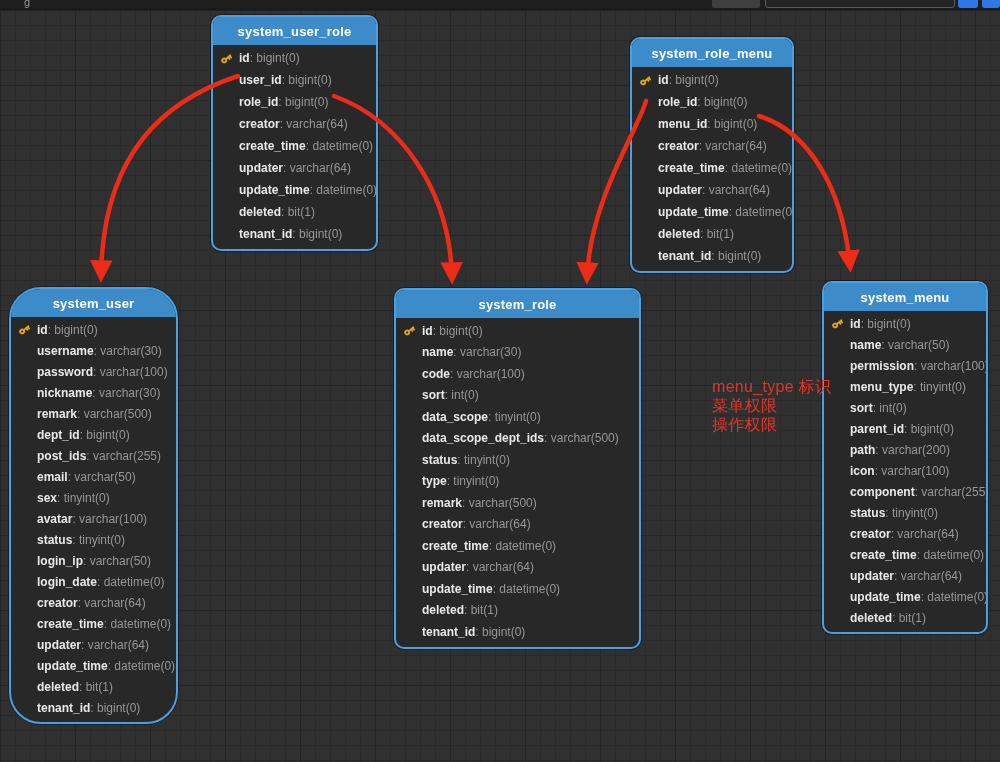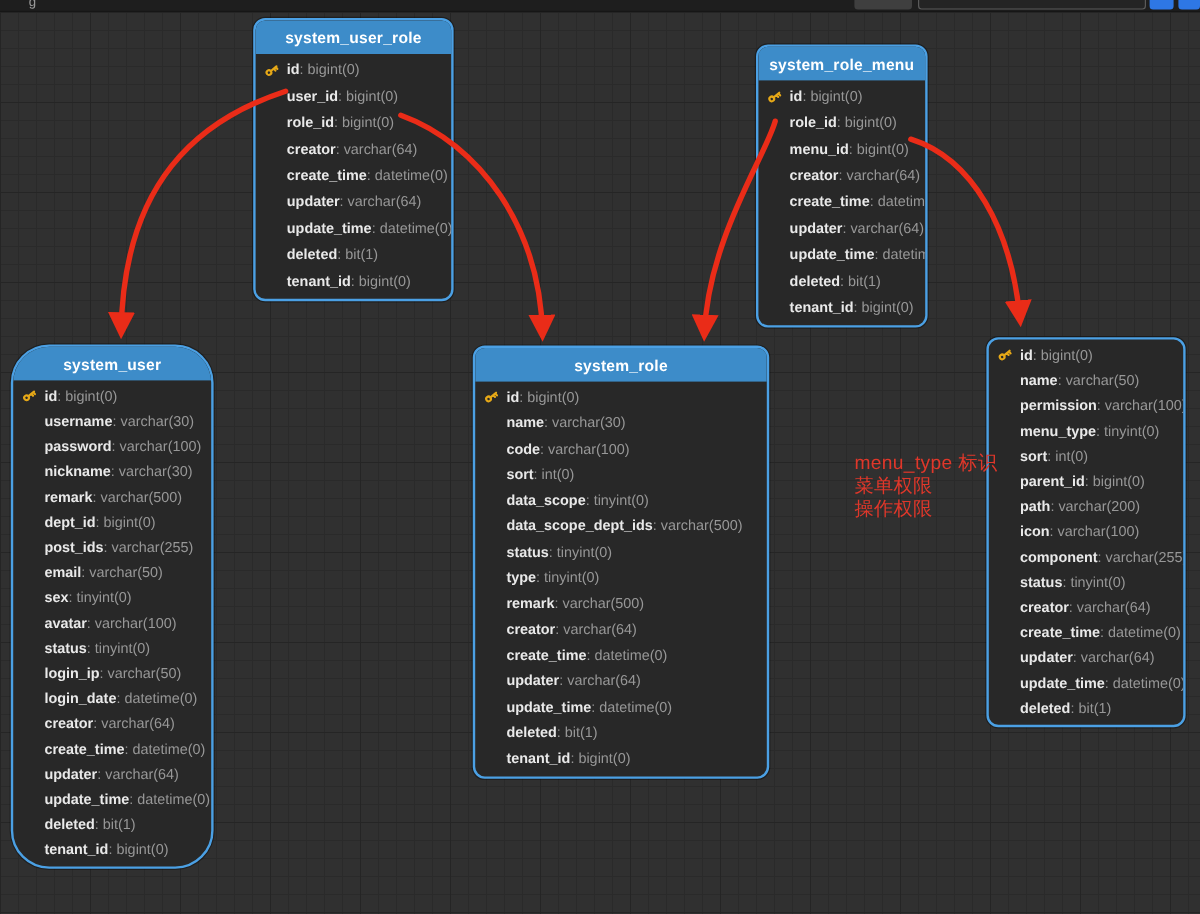--- a/index.html
+++ b/index.html
@@ -117,21 +117,21 @@
           <span class="ftype">: bit(1)</span>
         </div>
         <div class="row">
           <span class="icon-col"></span>
           <span class="fname">tenant_id</span>
           <span class="ftype">: bigint(0)</span>
         </div>
       </div>
   </div>
 
-  <div class="etable" style="left:630px; top:37px; width:143px; --rh:22px;">
+  <div class="etable" style="left:630px; top:37px; width:164px; --rh:22px;">
     <div class="hdr">system_role_menu</div>
     <div class="body">
         <div class="row">
           <span class="icon-col">
             <svg width="13" height="13" viewBox="0 0 16 16">
               <g transform="rotate(-40 8 8)" stroke="#e6a817" stroke-width="2.2" fill="none" stroke-linecap="round">
                 <circle cx="4.2" cy="8" r="2.4"></circle>
                 <path d="M6.8 8 H14.2 M10.6 8 v2.7 M13.2 8 v2.7"></path>
               </g>
             </svg>
@@ -372,20 +372,21 @@
         </div>
         <div class="row">
           <span class="icon-col"></span>
           <span class="fname">tenant_id</span>
           <span class="ftype">: bigint(0)</span>
         </div>
       </div>
   </div>
 
   <div class="etable" style="left:822px; top:281px; width:166px; --rh:21px;">
+    <div class="hdr">system_menu</div>
     <div class="body">
         <div class="row">
           <span class="icon-col">
             <svg width="13" height="13" viewBox="0 0 16 16">
               <g transform="rotate(-40 8 8)" stroke="#e6a817" stroke-width="2.2" fill="none" stroke-linecap="round">
                 <circle cx="4.2" cy="8" r="2.4"></circle>
                 <path d="M6.8 8 H14.2 M10.6 8 v2.7 M13.2 8 v2.7"></path>
               </g>
             </svg>
           </span>

